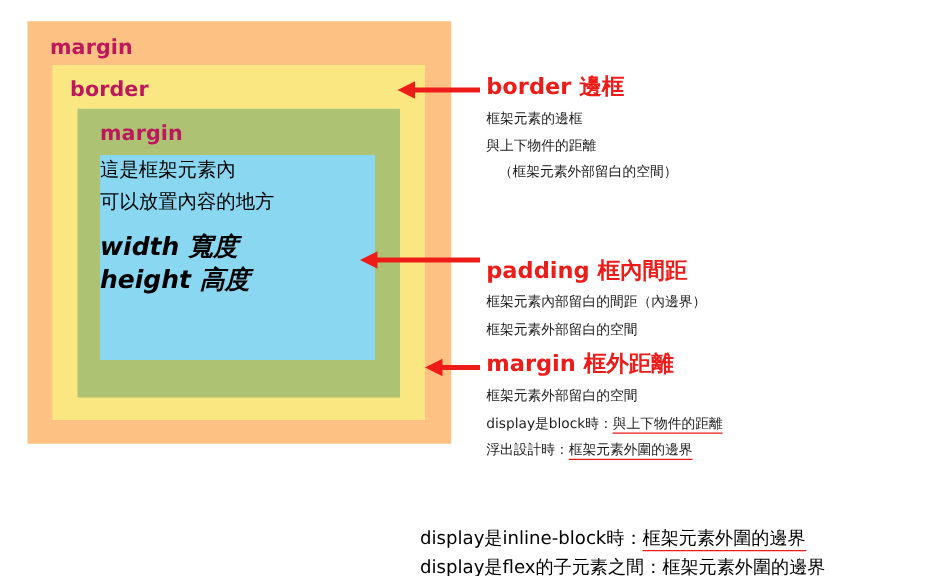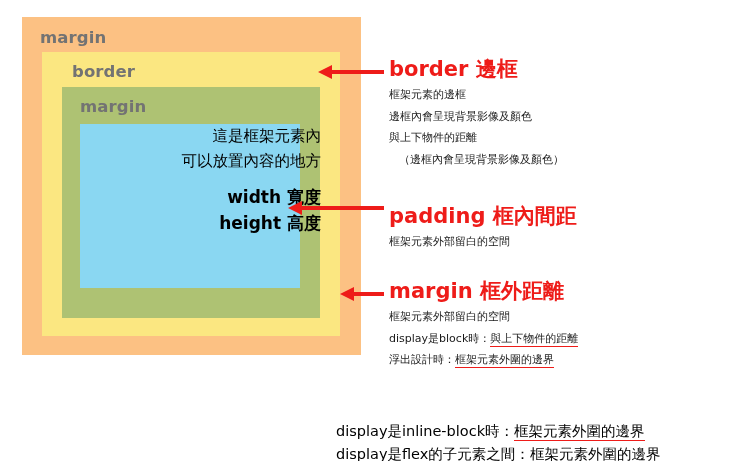--- a/index.html
+++ b/index.html
@@ -34,45 +34,45 @@
   .layer-border  { background: #fbe781; padding: 35px 20px 18px 20px; }
   .layer-padding { background: #aec273; padding: 37px 20px 30px 18px; }
   .layer-content { background: #8ad7f2; }
 
   .layer-label {
     position: absolute;
     font-weight: bold;
     font-size: 16.5px;
     line-height: 1;
     letter-spacing: 0.1px;
-    color: #737373;
+    color: #be185d;
     white-space: nowrap;
   }
   #label-margin  { left: 40px;  top: 30px; }
-  #label-border  { left: 72px;  top: 64px; }
+  #label-border  { left: 56px;  top: 64px; }
   #label-padding { left: 80px;  top: 99px; }
 
   .content-text {
     position: absolute;
     left: 80px;
     top: 124px;
     width: 197px;
-    text-align: right;
+    text-align: left;
     color: #000;
-    padding-left: 44px;
   }
   .content-line {
     font-size: 15.5px;
     line-height: 25px;
     white-space: nowrap;
   }
   .content-line.bold {
     font-weight: bold;
-    font-size: 17px;
+    font-size: 20px;
     line-height: 26px;
+    font-style: italic;
   }
   .content-gap { height: 10px; }
 
   
   .arrow {
     position: absolute;
     height: 16px;
   }
   .arrow .shaft {
     position: absolute;
@@ -96,21 +96,21 @@
   #arrow-margin  { left: 340px; top: 286px; width: 44px; }
 
   
   .ann {
     position: absolute;
     left: 389px;
   }
   .ann-title {
     color: #ee1c19;
     font-weight: bold;
-    font-size: 21px;
+    font-size: 18px;
     line-height: 19px;
     white-space: nowrap;
     margin-bottom: 5px;
   }
   .ann-body { color: #1a1a1a; }
   .ann-line {
     font-size: 11px;
     line-height: 21.5px;
     white-space: nowrap;
   }
@@ -167,29 +167,29 @@
 </div>
 <div class="arrow" id="arrow-margin">
   <div class="shaft" style="left:12px;"></div>
   <div class="head"></div>
 </div>
 
 <div class="ann" id="ann-border">
   <div class="ann-title">border 邊框</div>
   <div class="ann-body">
     <div class="ann-line">框架元素的邊框</div>
-    <div class="ann-line">邊框內會呈現背景影像及顏色</div>
     <div class="ann-line">與上下物件的距離</div>
-    <div class="ann-line" style="text-indent:10px;">（邊框內會呈現背景影像及顏色）</div>
+    <div class="ann-line" style="text-indent:10px;">（框架元素外部留白的空間）</div>
   </div>
 </div>
 
 <div class="ann" id="ann-padding">
   <div class="ann-title">padding 框內間距</div>
   <div class="ann-body">
+    <div class="ann-line">框架元素內部留白的間距（內邊界）</div>
     <div class="ann-line">框架元素外部留白的空間</div>
   </div>
 </div>
 
 <div class="ann" id="ann-margin">
   <div class="ann-title">margin 框外距離</div>
   <div class="ann-body">
     <div class="ann-line">框架元素外部留白的空間</div>
     <div class="ann-line"><span>display是block時：</span><span class="u">與上下物件的距離</span></div>
     <div class="ann-line"><span>浮出設計時：</span><span class="u">框架元素外圍的邊界</span></div>

